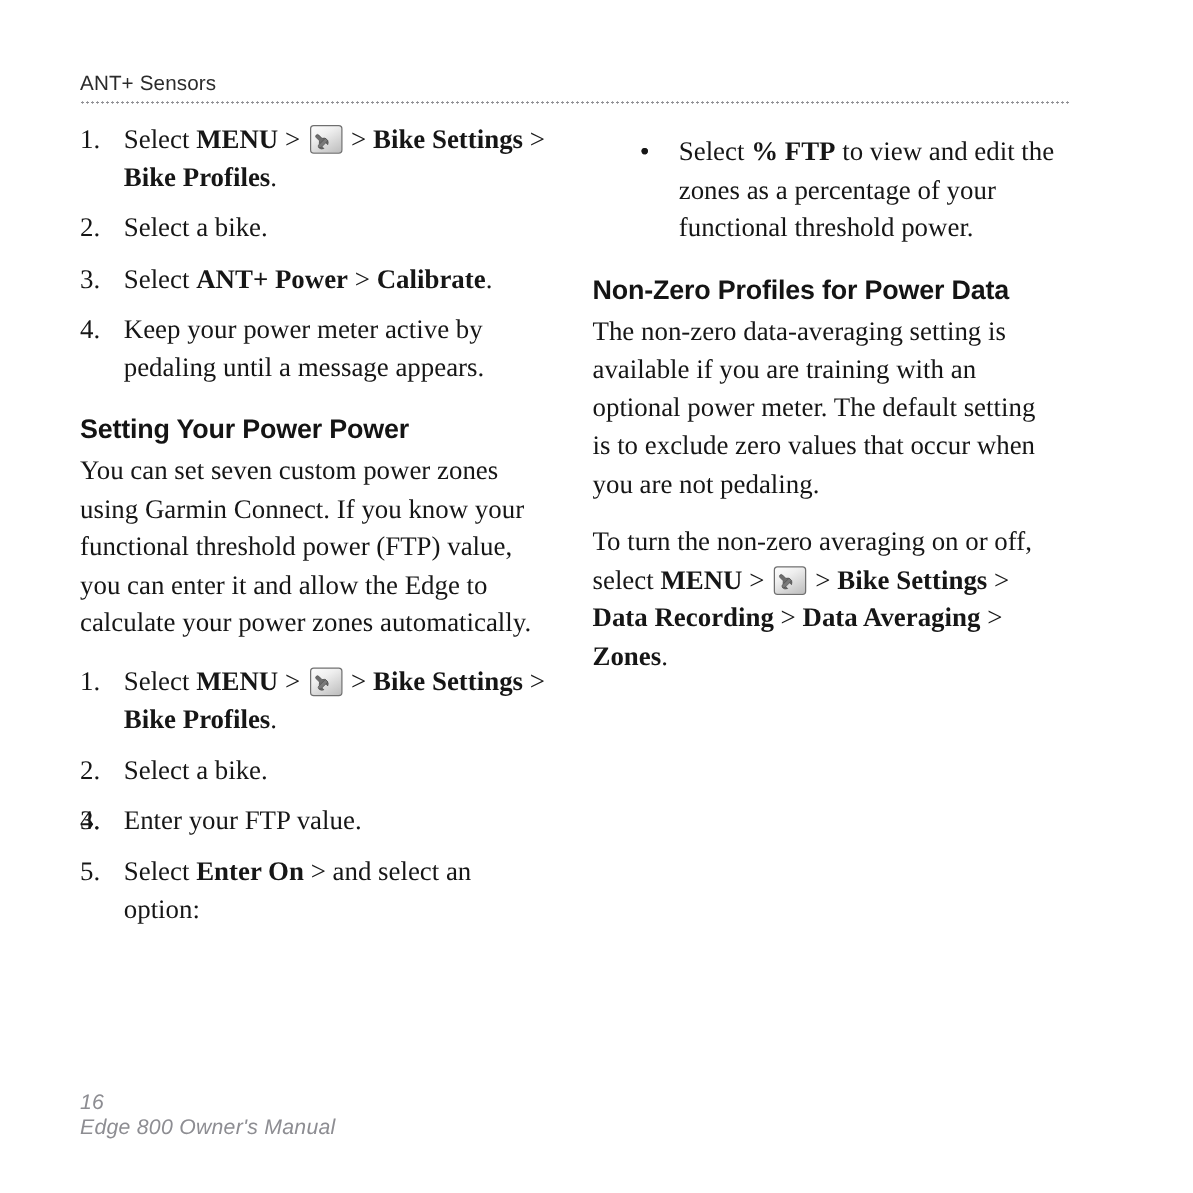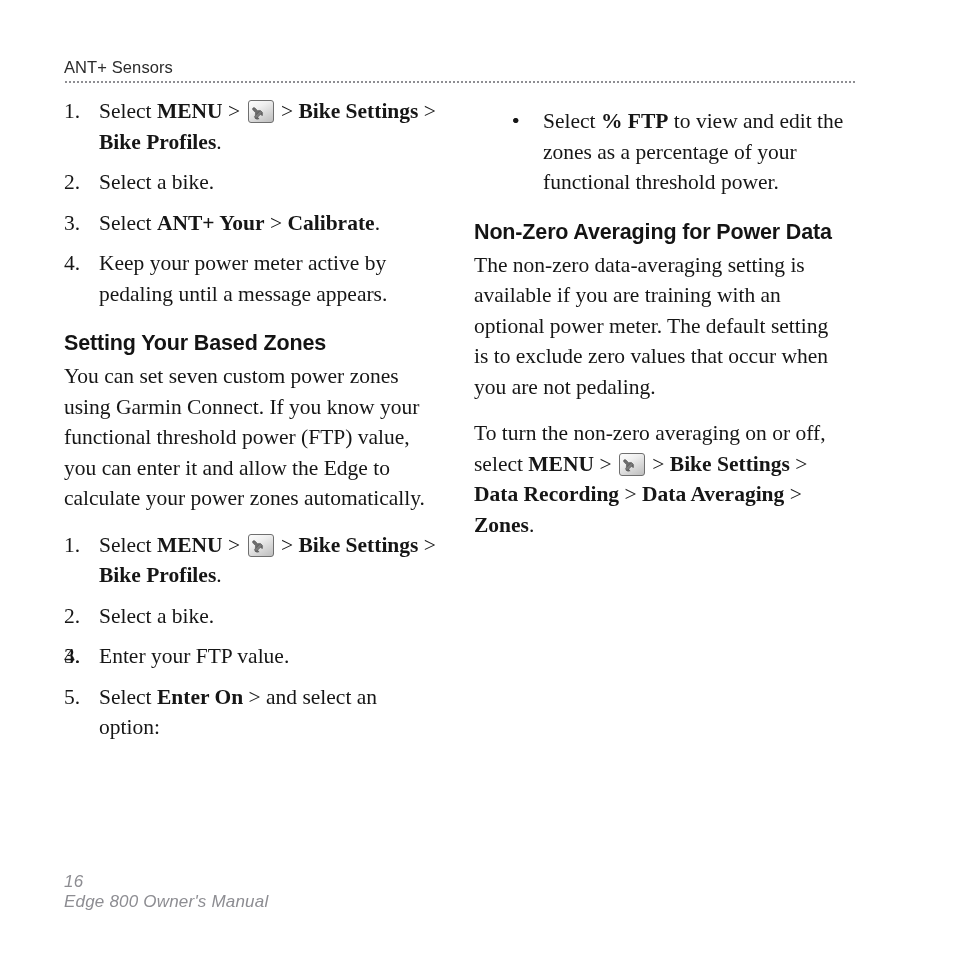--- a/index.html
+++ b/index.html
@@ -179,26 +179,26 @@
   <div class="columns">
 
     <div class="col col-left">
 
       <ol class="steps" id="calibrate-steps">
           <li><span class="marker">1.</span><span>Select <b>MENU</b> &gt; <span class="key-icon"><svg width="18" height="18" viewBox="0 0 24 24" aria-hidden="true">
                   <path d="M20.1 3.9a4.9 4.9 0 0 0-5.6-1l3.1 3.1-1.2 2.9-2.9 1.2-3.1-3.1a4.9 4.9 0 0 0 1 5.6 4.9 4.9 0 0 0 5.1 1.2l3.5 3.5a1.9 1.9 0 0 0 2.7-2.7l-3.5-3.5a4.9 4.9 0 0 0-1.2-5.1z" transform="rotate(180 12 12)" fill="#6d6d6d" stroke="#4a4a4a" stroke-width="0.7"></path>
                   <path d="M4.0 19.8a1.9 1.9 0 0 0 2.7 0l7.0-7.0-2.7-2.7-7.0 7.0a1.9 1.9 0 0 0 0 2.7z" fill="#7a7a7a" stroke="#4a4a4a" stroke-width="0.7"></path>
                 </svg></span> &gt; <b>Bike Settings</b> &gt; <b>Bike Profiles</b>.</span></li>
           <li><span class="marker">2.</span><span>Select a bike.</span></li>
-          <li><span class="marker">3.</span><span>Select <b>ANT+ Your</b> &gt; <b>Calibrate</b>.</span></li>
+          <li><span class="marker">3.</span><span>Select <b>ANT+ Power</b> &gt; <b>Calibrate</b>.</span></li>
           <li><span class="marker">4.</span><span>Keep your power meter active by pedaling until a message appears.</span></li>
         </ol>
 
       <div class="sp-before-head"></div>
-      <h2 class="sec-head">Setting Your Based Zones</h2>
+      <h2 class="sec-head">Setting Your Power Power</h2>
       <div class="sp-after-head"></div>
 
       <p class="body">You can set seven custom power zones using Garmin Connect. If you know your functional threshold power (FTP) value, you can enter it and allow the Edge to calculate your power zones automatically.</p>
 
       <div class="sp-para"></div>
 
       <ol class="steps" id="power-zones-steps">
           <li><span class="marker">1.</span><span>Select <b>MENU</b> &gt; <span class="key-icon"><svg width="18" height="18" viewBox="0 0 24 24" aria-hidden="true">
                   <path d="M20.1 3.9a4.9 4.9 0 0 0-5.6-1l3.1 3.1-1.2 2.9-2.9 1.2-3.1-3.1a4.9 4.9 0 0 0 1 5.6 4.9 4.9 0 0 0 5.1 1.2l3.5 3.5a1.9 1.9 0 0 0 2.7-2.7l-3.5-3.5a4.9 4.9 0 0 0-1.2-5.1z" transform="rotate(180 12 12)" fill="#6d6d6d" stroke="#4a4a4a" stroke-width="0.7"></path>
                   <path d="M4.0 19.8a1.9 1.9 0 0 0 2.7 0l7.0-7.0-2.7-2.7-7.0 7.0a1.9 1.9 0 0 0 0 2.7z" fill="#7a7a7a" stroke="#4a4a4a" stroke-width="0.7"></path>
@@ -211,21 +211,21 @@
     </div>
 
     <div class="col col-right">
 
       <ul class="bullets" id="option-bullets">
           <li><span class="marker">•</span></li>
           <li><span class="marker">•</span><span>Select <b>% FTP</b> to view and edit the zones as a percentage of your functional threshold power.</span></li>
         </ul>
 
       <div class="sp-before-head"></div>
-      <h2 class="sec-head">Non-Zero Averaging for Power Data</h2>
+      <h2 class="sec-head">Non-Zero Profiles for Power Data</h2>
       <div class="sp-after-head"></div>
 
       <p class="body">The non-zero data-averaging setting is available if you are training with an optional power meter. The default setting is to exclude zero values that occur when you are not pedaling.</p>
 
       <div class="sp-para"></div>
 
       <p class="body" id="non-zero-para-2">To turn the non-zero averaging on or off, select <b>MENU</b> &gt; <span class="key-icon"><svg width="18" height="18" viewBox="0 0 24 24" aria-hidden="true">
               <path d="M20.1 3.9a4.9 4.9 0 0 0-5.6-1l3.1 3.1-1.2 2.9-2.9 1.2-3.1-3.1a4.9 4.9 0 0 0 1 5.6 4.9 4.9 0 0 0 5.1 1.2l3.5 3.5a1.9 1.9 0 0 0 2.7-2.7l-3.5-3.5a4.9 4.9 0 0 0-1.2-5.1z" transform="rotate(180 12 12)" fill="#6d6d6d" stroke="#4a4a4a" stroke-width="0.7"></path>
               <path d="M4.0 19.8a1.9 1.9 0 0 0 2.7 0l7.0-7.0-2.7-2.7-7.0 7.0a1.9 1.9 0 0 0 0 2.7z" fill="#7a7a7a" stroke="#4a4a4a" stroke-width="0.7"></path>
             </svg></span> &gt; <b>Bike Settings</b> &gt; <b>Data Recording</b> &gt; <b>Data Averaging</b> &gt; <b>Zones</b>.</p>

